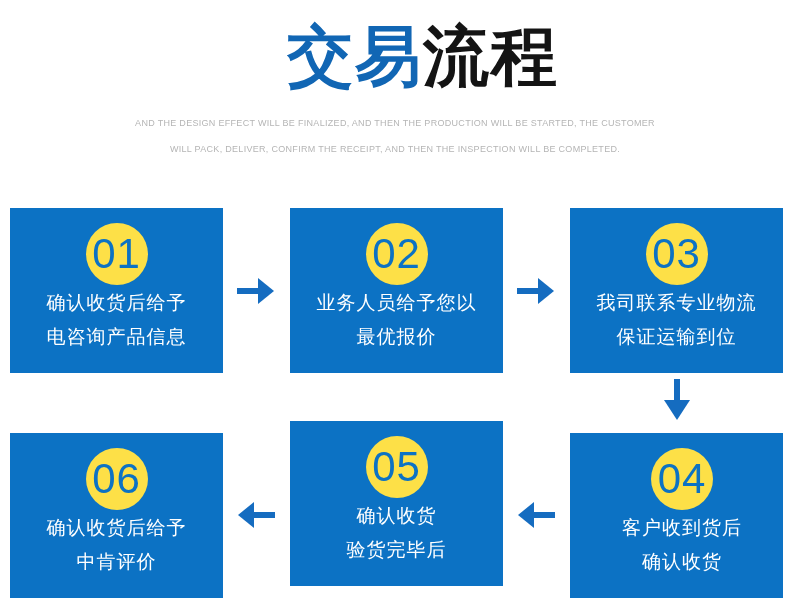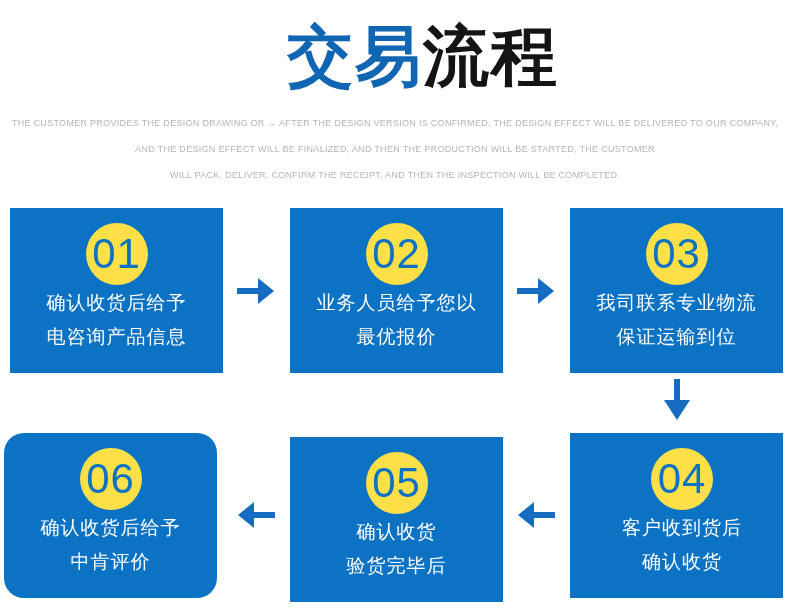--- a/index.html
+++ b/index.html
@@ -65,21 +65,20 @@
   .arrow{position:absolute;fill:var(--arrow-blue);}
 </style>
 </head>
 <body>
 
 <div class="page">
 
   <h1 class="title"><span class="t-blue">交易</span><span class="t-black">流程</span></h1>
 
   <div class="subtitle">
-    <p>THE CUSTOMER PROVIDES THE DESIGN DRAWING OR → AFTER THE DESIGN VERSION IS CONFIRMED, THE DESIGN EFFECT WILL BE DELIVERED TO OUR COMPANY,</p>
     <p>AND THE DESIGN EFFECT WILL BE FINALIZED, AND THEN THE PRODUCTION WILL BE STARTED, THE CUSTOMER</p>
     <p>WILL PACK, DELIVER, CONFIRM THE RECEIPT, AND THEN THE INSPECTION WILL BE COMPLETED.</p>
   </div>
 
   <div class="step" style="left:10px;top:208px;">
     <div class="circle">
       <span class="num">01</span>
     </div>
     <div class="lines">
       <div>确认收货后给予</div>
@@ -100,31 +99,31 @@
   <div class="step" style="left:570px;top:208px;">
     <div class="circle">
       <span class="num">03</span>
     </div>
     <div class="lines">
       <div>我司联系专业物流</div>
       <div>保证运输到位</div>
     </div>
   </div>
 
-  <div class="step" style="left:4px;top:433px;border-radius:20px;">
+  <div class="step" style="left:10px;top:433px;">
     <div class="circle">
       <span class="num">06</span>
     </div>
     <div class="lines">
       <div>确认收货后给予</div>
       <div>中肯评价</div>
     </div>
   </div>
 
-  <div class="step" style="left:290px;top:437px;">
+  <div class="step" style="left:290px;top:421px;">
     <div class="circle">
       <span class="num">05</span>
     </div>
     <div class="lines">
       <div>确认收货</div>
       <div>验货完毕后</div>
     </div>
   </div>
 
   <div class="step" style="left:570px;top:433px;padding-left:11px;">

